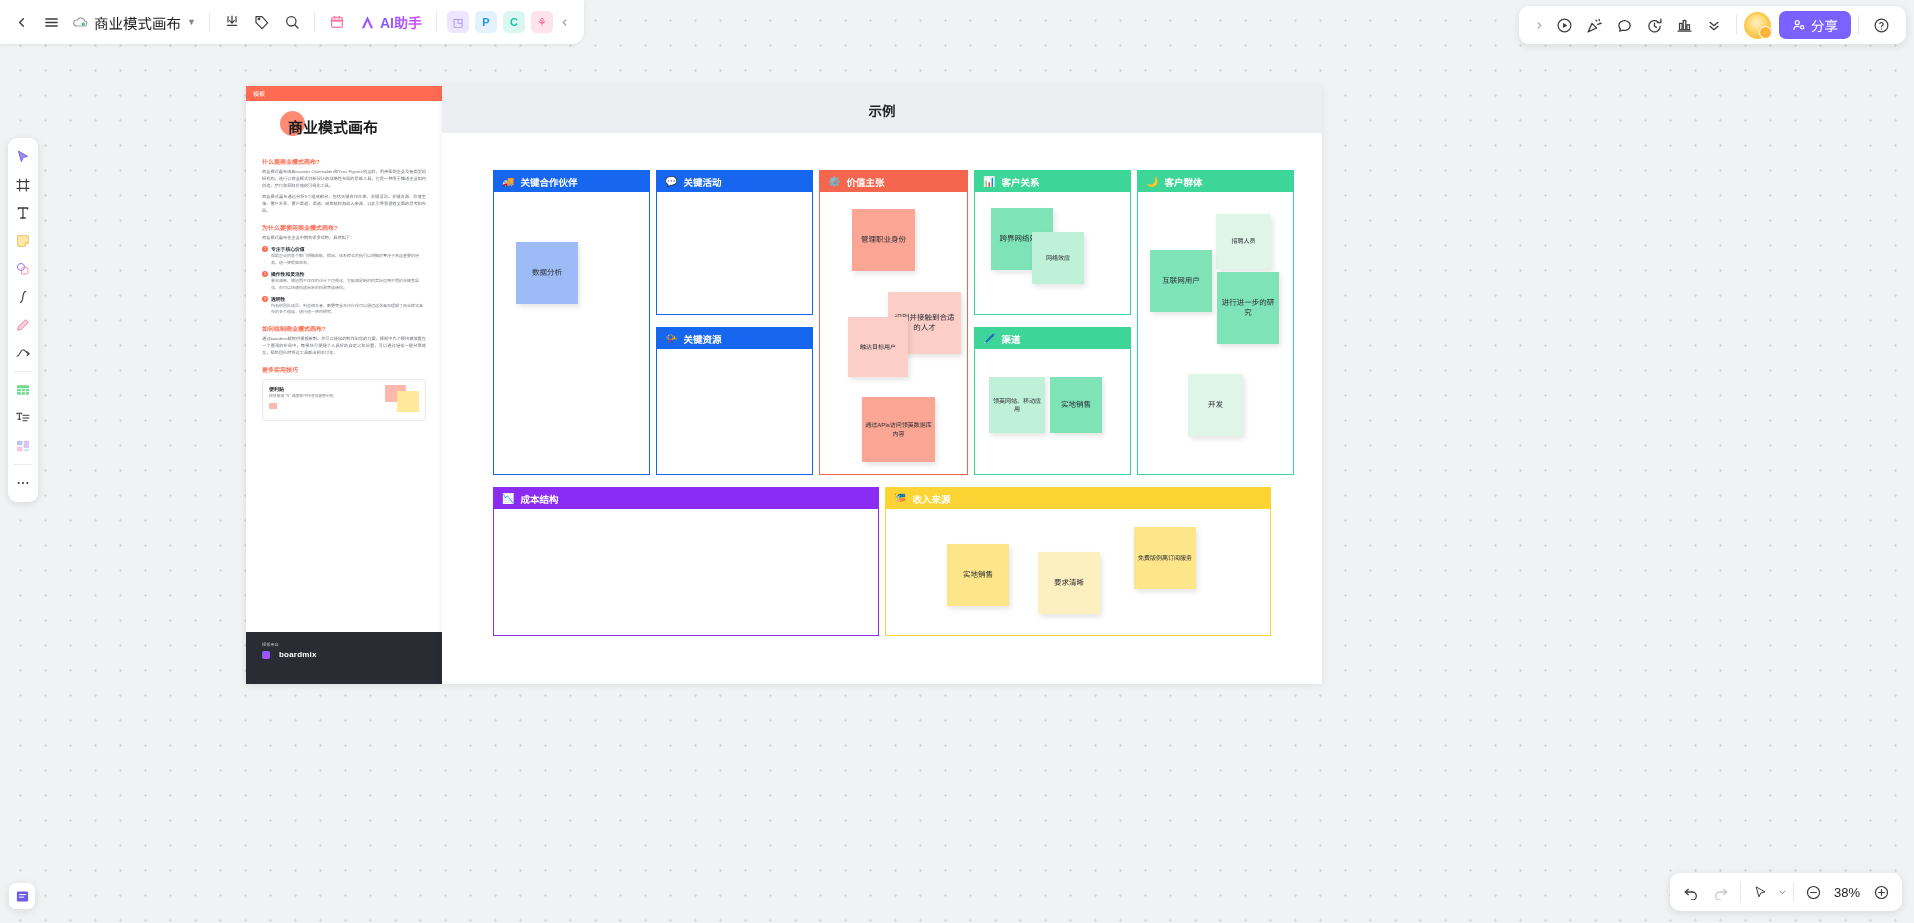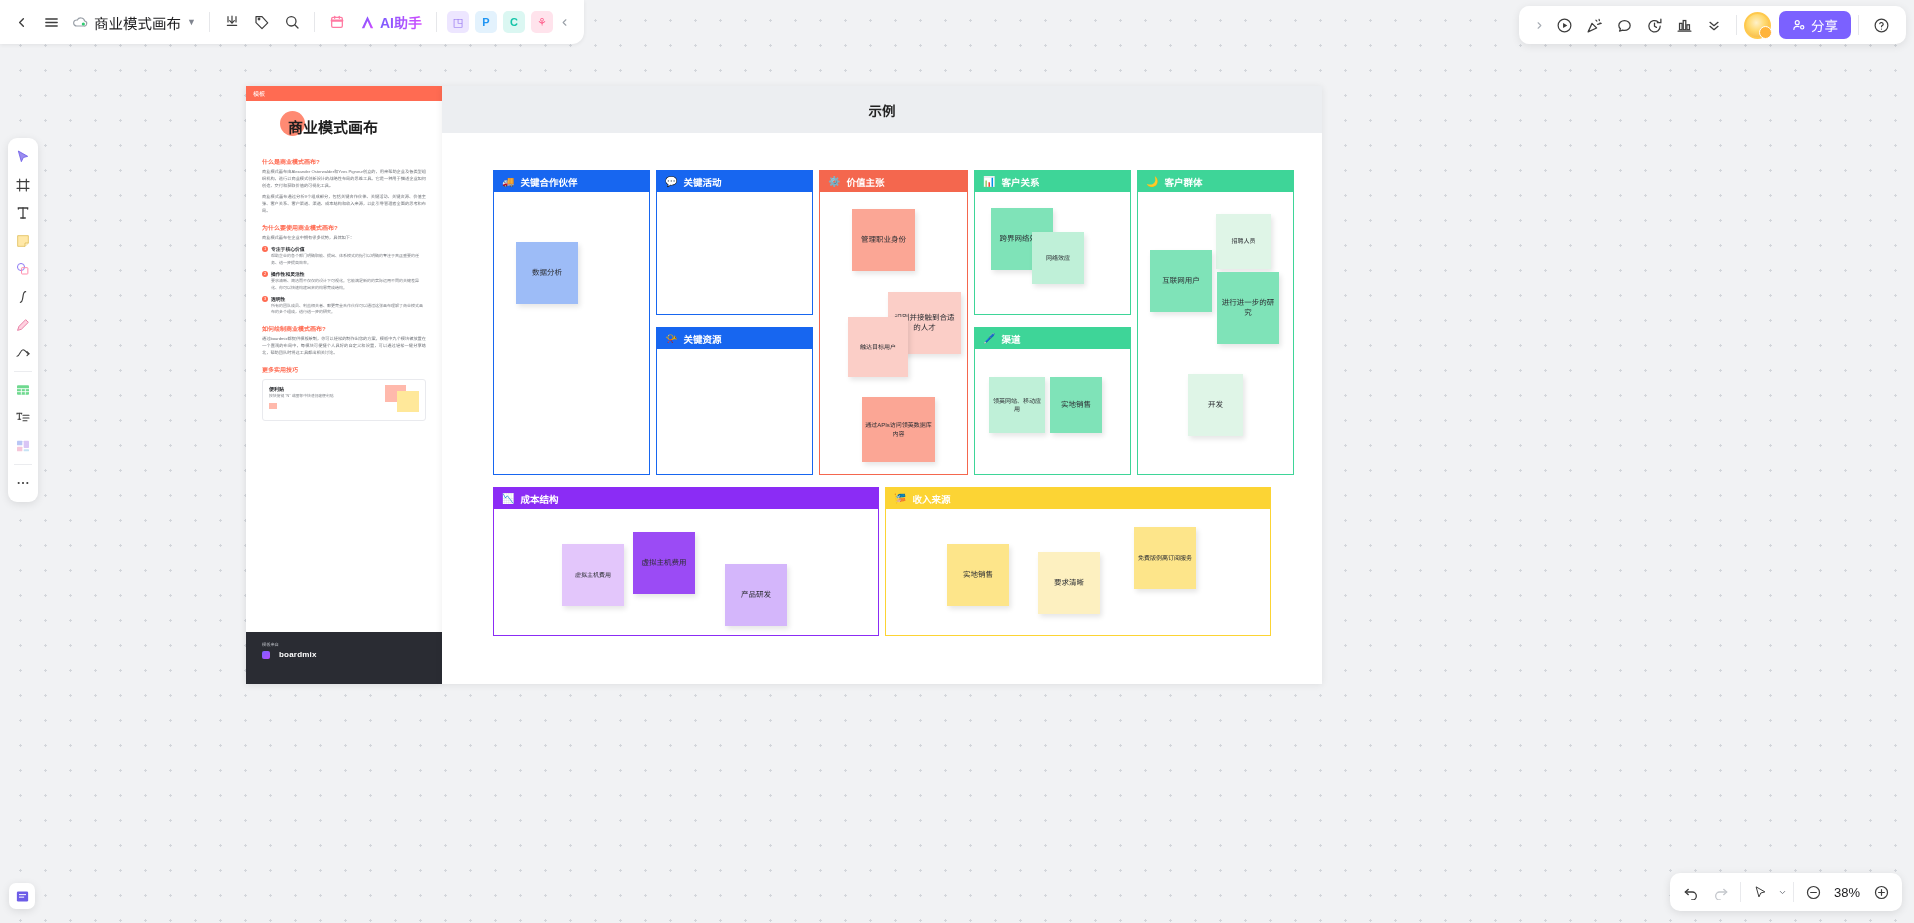--- a/index.html
+++ b/index.html
@@ -722,31 +722,20 @@
             <div class="note" style="left: 50px; top: 182px; width: 55px; height: 62px; background: rgb(223, 245, 231);">
               <span>开发</span>
             </div>
           </div>
         </div>
         <div class="block purple" style="left: 0px; top: 317px; width: 386px; height: 149px;">
           <div class="block-hd">
             <span class="block-hd-ico">📉</span>
             <span class="block-hd-txt">成本结构</span>
           </div>
-          <div class="block-body">
-            <div class="note sm" style="left: 68px; top: 35px; width: 62px; height: 62px; background: rgb(227, 198, 251);">
-              <span>虚拟主机费用</span>
-            </div>
-            <div class="note" style="left: 139px; top: 23px; width: 62px; height: 62px; background: rgb(155, 75, 245);">
-              <span>虚拟主机费用</span>
-            </div>
-            <div class="note" style="left: 231px; top: 55px; width: 62px; height: 62px; background: rgb(212, 182, 251);">
-              <span>产品研发</span>
-            </div>
-          </div>
         </div>
         <div class="block yellow" style="left: 392px; top: 317px; width: 386px; height: 149px;">
           <div class="block-hd">
             <span class="block-hd-ico">🎏</span>
             <span class="block-hd-txt">收入来源</span>
           </div>
           <div class="block-body">
             <div class="note" style="left: 61px; top: 35px; width: 62px; height: 62px; background: rgb(253, 229, 138);">
               <span>实地销售</span>
             </div>

